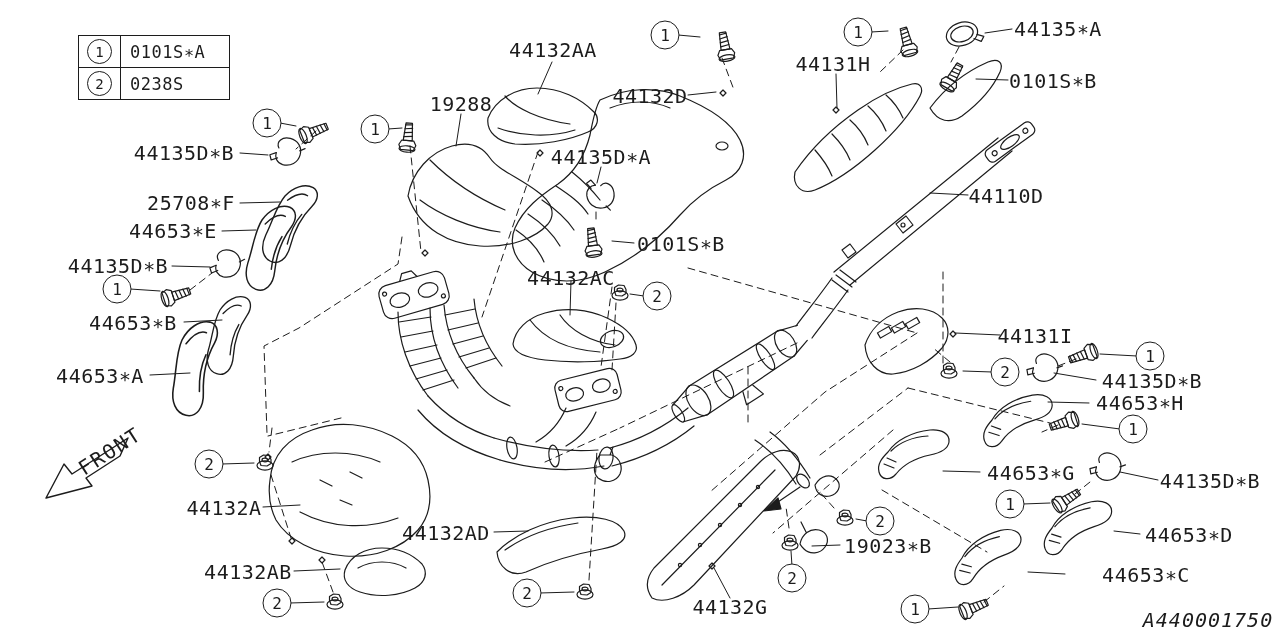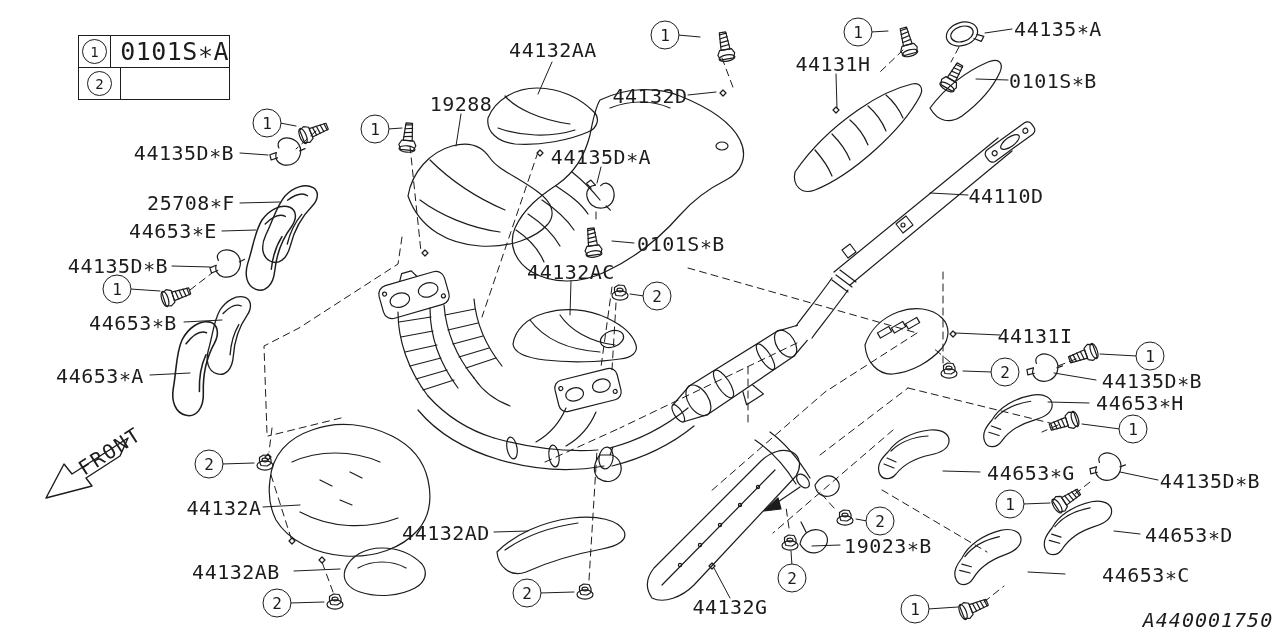--- a/index.html
+++ b/index.html
@@ -10,21 +10,21 @@
           white-space:nowrap;line-height:1;}
   .callout{position:absolute;width:27px;height:27px;border:1.5px solid #1c1c1c;border-radius:50%;
            display:flex;align-items:center;justify-content:center;font-size:16px;
            transform:translate(-50%,-50%);background:#fff;line-height:1;}
   .legend{position:absolute;left:78px;top:35px;width:150px;border:1.7px solid #1c1c1c;}
   .lrow{display:flex;height:31px;}
   .lrow+.lrow{border-top:1.5px solid #1c1c1c;}
   .lnum{width:41px;border-right:1.5px solid #1c1c1c;display:flex;align-items:center;justify-content:center;}
   .lcirc{width:23px;height:23px;border:1.4px solid #1c1c1c;border-radius:50%;display:flex;
          align-items:center;justify-content:center;font-size:14px;line-height:1;}
-  .lcode{flex:1;display:flex;align-items:center;padding-left:9px;font-size:25px;letter-spacing:.5px;}
+  .lcode{flex:1;display:flex;align-items:center;padding-left:9px;font-size:17px;letter-spacing:.5px;}
   .front{position:absolute;left:110px;top:451px;transform:translate(-50%,-50%) rotate(-33deg);
          font-size:20px;letter-spacing:2px;}
   .dwgno{position:absolute;transform:translate(-50%,-50%);font-size:20px;letter-spacing:1px;font-style:italic;}
 </style>
 </head>
 <body>
 
 <div class="stage">
 
 <svg width="1280" height="640" viewBox="0 0 1280 640" fill="none" stroke="#1c1c1c" stroke-width="1.2" stroke-linecap="round" stroke-linejoin="round">
@@ -297,50 +297,51 @@
   <div class="lrow">
     <div class="lnum">
           <span class="lcirc">1</span>
         </div>
     <div class="lcode">0101S∗A</div>
   </div>
   <div class="lrow">
     <div class="lnum">
           <span class="lcirc">2</span>
         </div>
+    <div class="lcode">0238S</div>
   </div>
 </div>
 
 <div class="plabel" style="left:553px;top:50px">44132AA</div>
 <div class="plabel" style="left:1058px;top:29px">44135∗A</div>
 <div class="plabel" style="left:1053px;top:81px">0101S∗B</div>
 <div class="plabel" style="left:833px;top:64px">44131H</div>
 <div class="plabel" style="left:650px;top:96px">44132D</div>
 <div class="plabel" style="left:461px;top:104px">19288</div>
 <div class="plabel" style="left:184px;top:153px">44135D∗B</div>
 <div class="plabel" style="left:601px;top:157px">44135D∗A</div>
 <div class="plabel" style="left:191px;top:203px">25708∗F</div>
 <div class="plabel" style="left:173px;top:231px">44653∗E</div>
 <div class="plabel" style="left:1006px;top:196px">44110D</div>
 <div class="plabel" style="left:681px;top:244px">0101S∗B</div>
 <div class="plabel" style="left:118px;top:266px">44135D∗B</div>
-<div class="plabel" style="left:571px;top:272px">44132AC</div>
+<div class="plabel" style="left:571px;top:278px">44132AC</div>
 <div class="plabel" style="left:133px;top:323px">44653∗B</div>
 <div class="plabel" style="left:100px;top:376px">44653∗A</div>
 <div class="plabel" style="left:1035px;top:336px">44131I</div>
 <div class="plabel" style="left:1152px;top:381px">44135D∗B</div>
 <div class="plabel" style="left:1140px;top:403px">44653∗H</div>
 <div class="plabel" style="left:1031px;top:473px">44653∗G</div>
 <div class="plabel" style="left:1210px;top:481px">44135D∗B</div>
 <div class="plabel" style="left:1189px;top:535px">44653∗D</div>
 <div class="plabel" style="left:888px;top:546px">19023∗B</div>
 <div class="plabel" style="left:1146px;top:575px">44653∗C</div>
 <div class="plabel" style="left:224px;top:508px">44132A</div>
 <div class="plabel" style="left:446px;top:533px">44132AD</div>
-<div class="plabel" style="left:236px;top:572px">44132AB</div>
+<div class="plabel" style="left:248px;top:572px">44132AB</div>
 <div class="plabel" style="left:730px;top:607px">44132G</div>
 
 <div class="callout" style="left:267px;top:123px">1</div>
 <div class="callout" style="left:375px;top:129px">1</div>
 <div class="callout" style="left:665px;top:35px">1</div>
 <div class="callout" style="left:858px;top:32px">1</div>
 <div class="callout" style="left:117px;top:289px">1</div>
 <div class="callout" style="left:1150px;top:356px">1</div>
 <div class="callout" style="left:1133px;top:429px">1</div>
 <div class="callout" style="left:1010px;top:504px">1</div>

